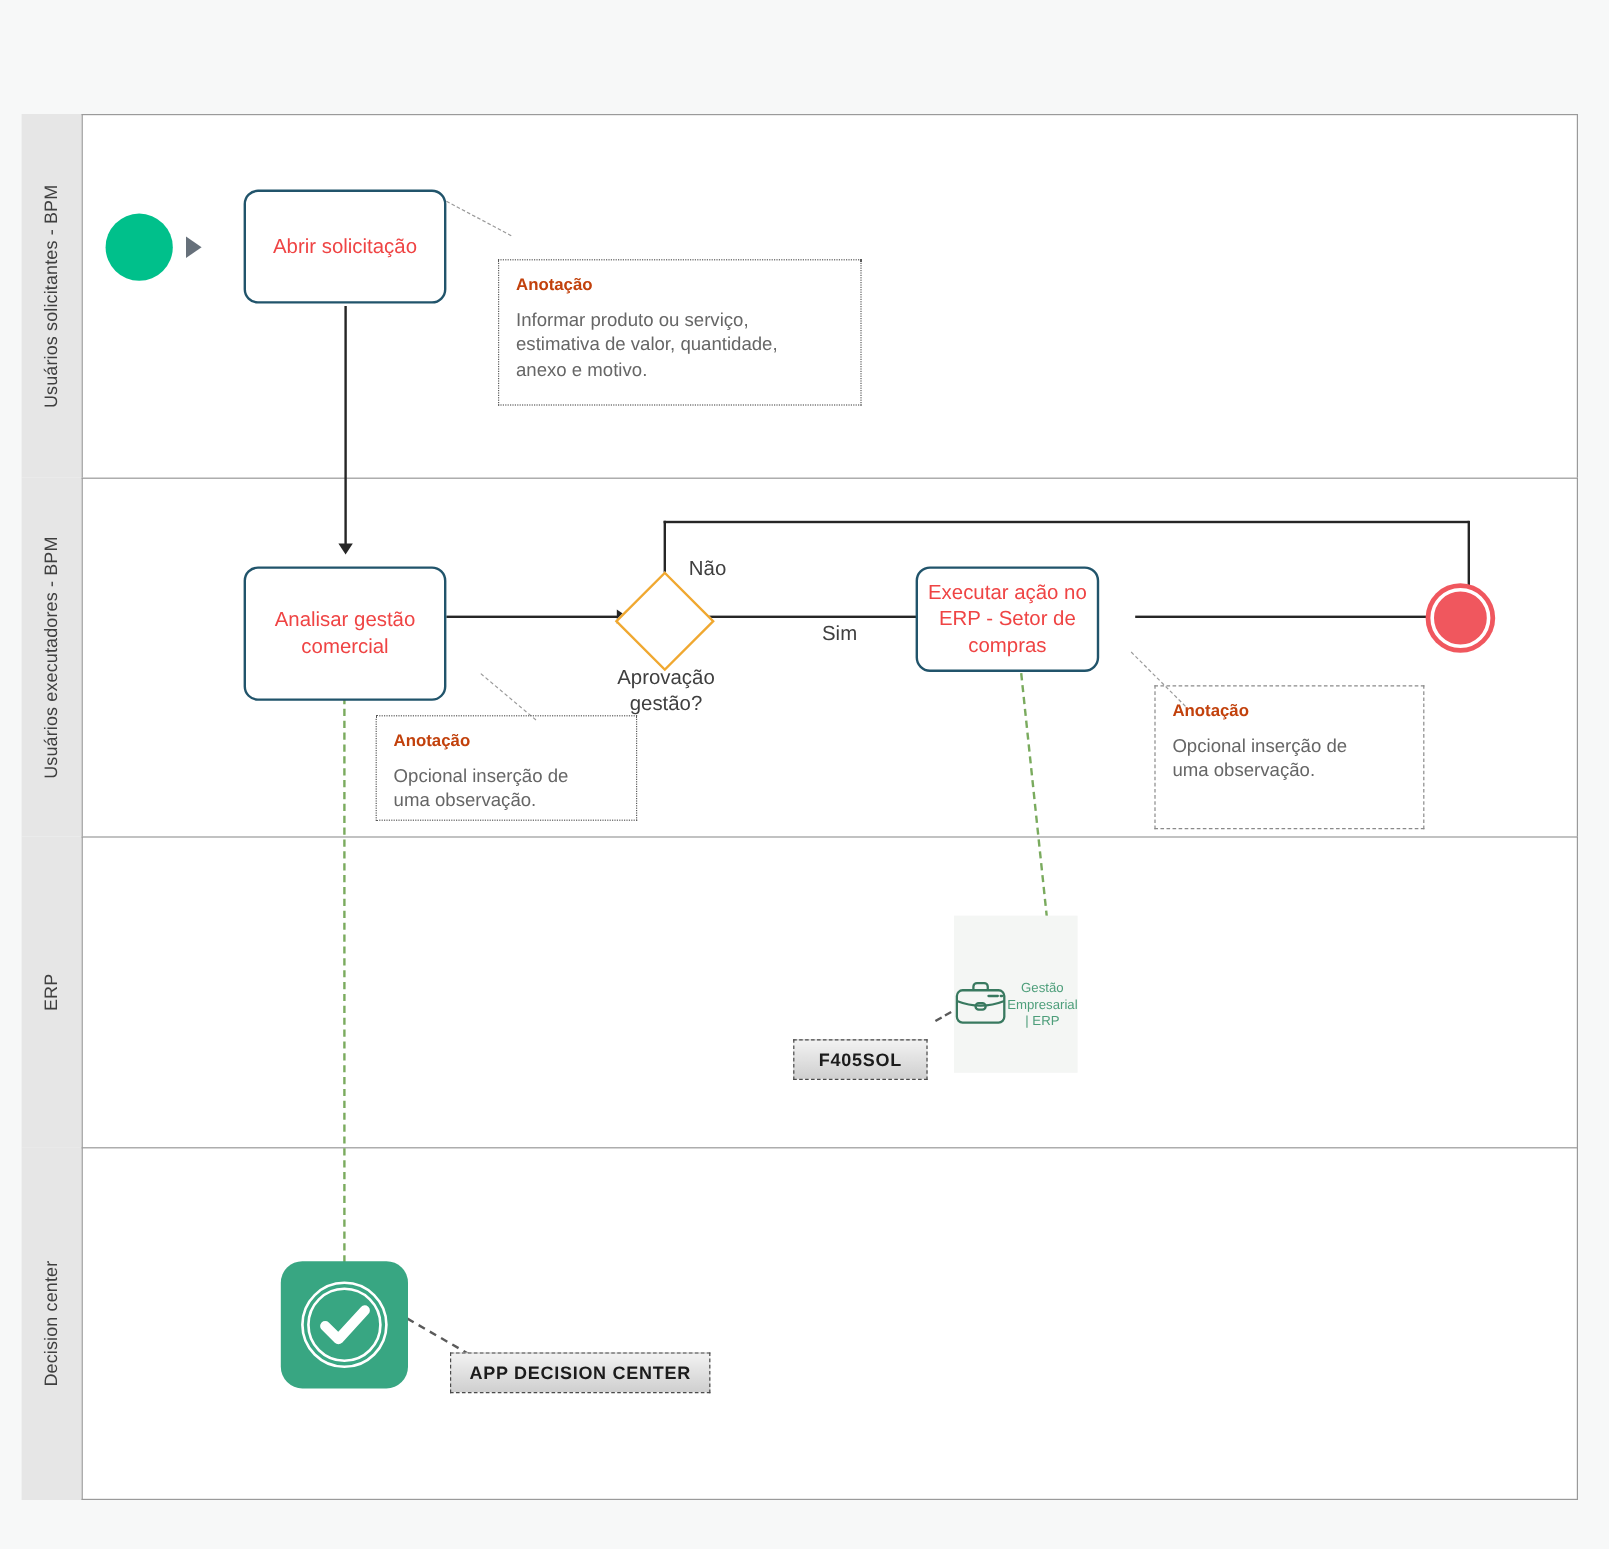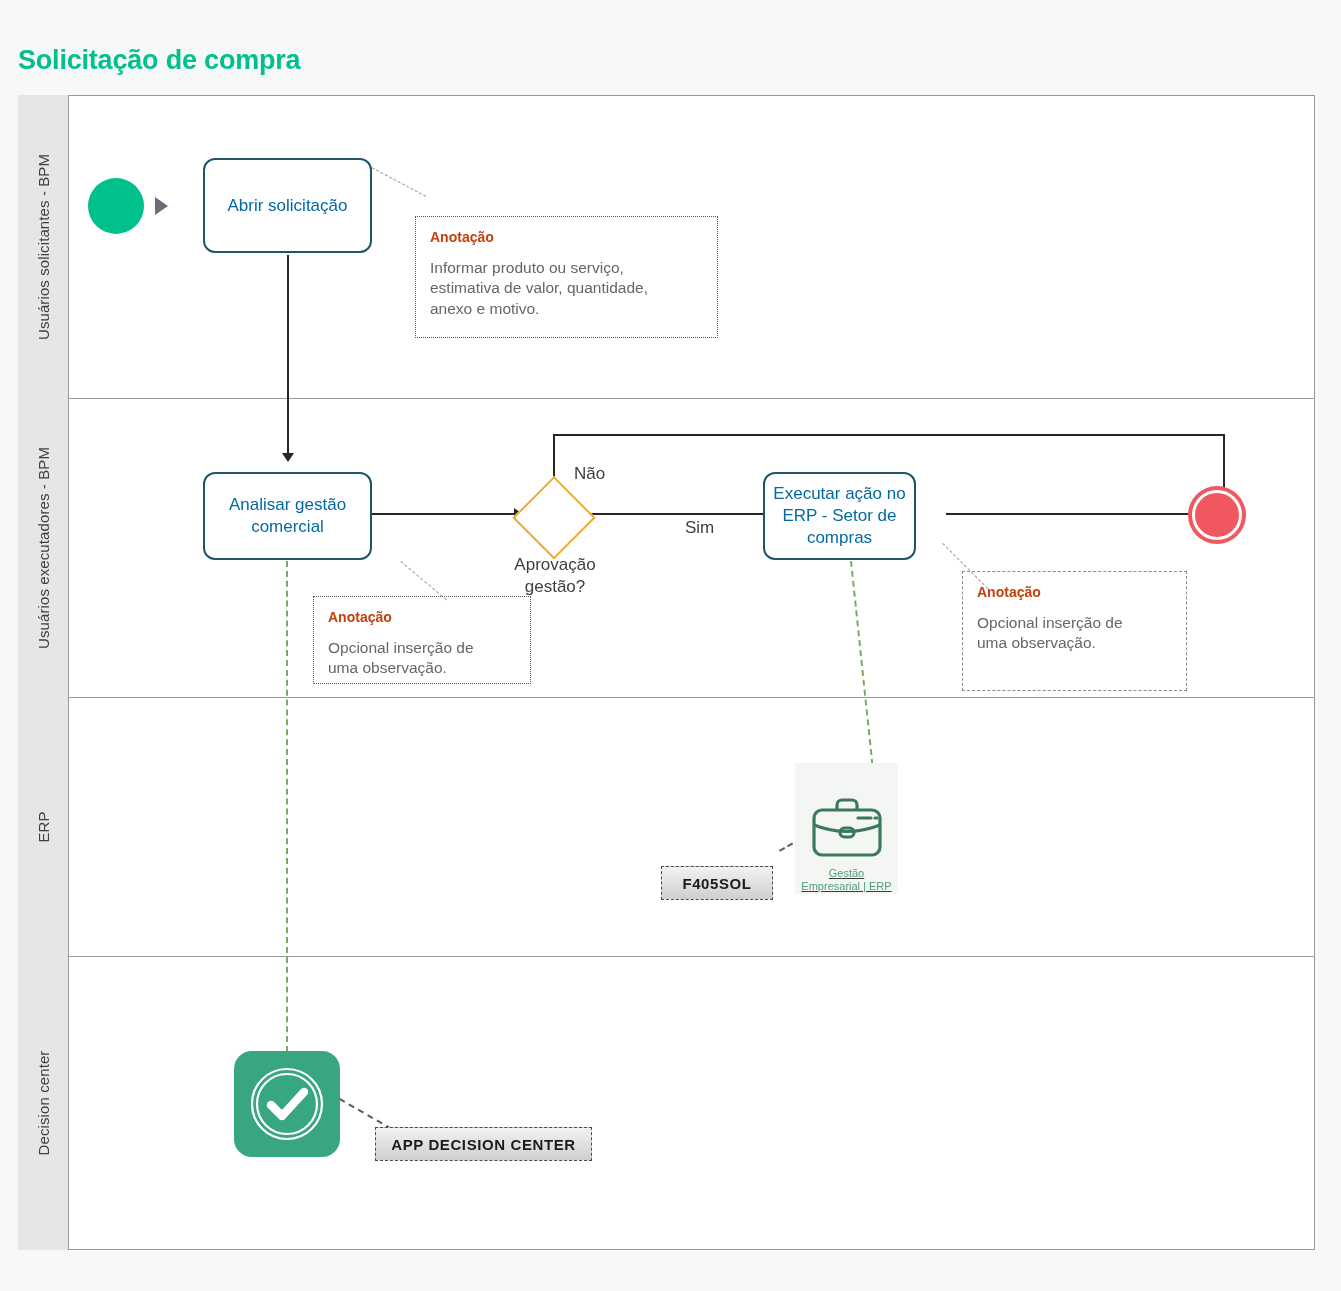--- a/index.html
+++ b/index.html
@@ -92,21 +92,21 @@
     position: absolute;
     box-sizing: border-box;
     border: 2.5px solid #21546b;
     border-radius: 12px;
     background: #ffffff;
     display: flex;
     align-items: center;
     justify-content: center;
     text-align: center;
     font-size: 17px;
-    color: #0369a1;
+    color: #ef4444;
     line-height: 1.28;
     padding: 4px 1px;
   }
 
   .start-event {
     position: absolute;
     border-radius: 50%;
     background: #00c08b;
   }
   .start-arrow {
@@ -222,24 +222,23 @@
     border-top: 2px dashed #5a5a5a;
     transform-origin: 0 0;
   }
 
   
   .app-card {
     position: absolute;
     background: #f4f6f4;
     box-sizing: border-box;
     display: flex;
-    flex-direction: column;
+    flex-direction: row;
     align-items: center;
-    justify-content: flex-end;
-    text-decoration: underline;
+    justify-content: space-between;
   }
   .app-card-label {
     font-size: 11px;
     color: #4d9e7a;
     text-align: center;
     line-height: 1.25;
     white-space: pre-line;
   }
 
   
@@ -267,21 +266,20 @@
     display: flex;
     align-items: center;
     justify-content: center;
   }
 </style>
 </head>
 <body>
 
 <div id="page">
 
-  <div id="page-title">Solicitação de compra</div>
 
   <div id="pool">
 
     <div class="lane" style="top:0px; height:303px;">
       <div class="lane-header">
         <span class="lane-header-label">Usuários solicitantes - BPM</span>
       </div>
       <div class="lane-body first"></div>
     </div>
 
@@ -343,21 +341,21 @@
 
     <div class="task" style="left:185px; top:63px; width:169px; height:95px;">Abrir solicitação</div>
 
     <div class="annotation" style="left:397px; top:121px; width:303px; height:122px;">
       <div class="annotation-title">Anotação</div>
       <div class="annotation-text">Informar produto ou serviço,
 estimativa de valor, quantidade,
 anexo e motivo.</div>
     </div>
 
-    <div class="task" style="left:185px; top:377px; width:169px; height:88px;">Analisar gestão
+    <div class="task" style="left:185px; top:377px; width:169px; height:112px;">Analisar gestão
 comercial</div>
 
     <div class="gateway" style="left:494px; top:381px; width:84px; height:84px;">
       <div class="diamond"></div>
     </div>
     <div class="gw-label" style="left:496px; top:459px; width:82px;">Aprovação
 gestão?</div>
 
     <div class="flow-label" style="left:556px; top:369px;">Não</div>
     <div class="flow-label" style="left:634px; top:423px;margin-left:33px;">Sim</div>

